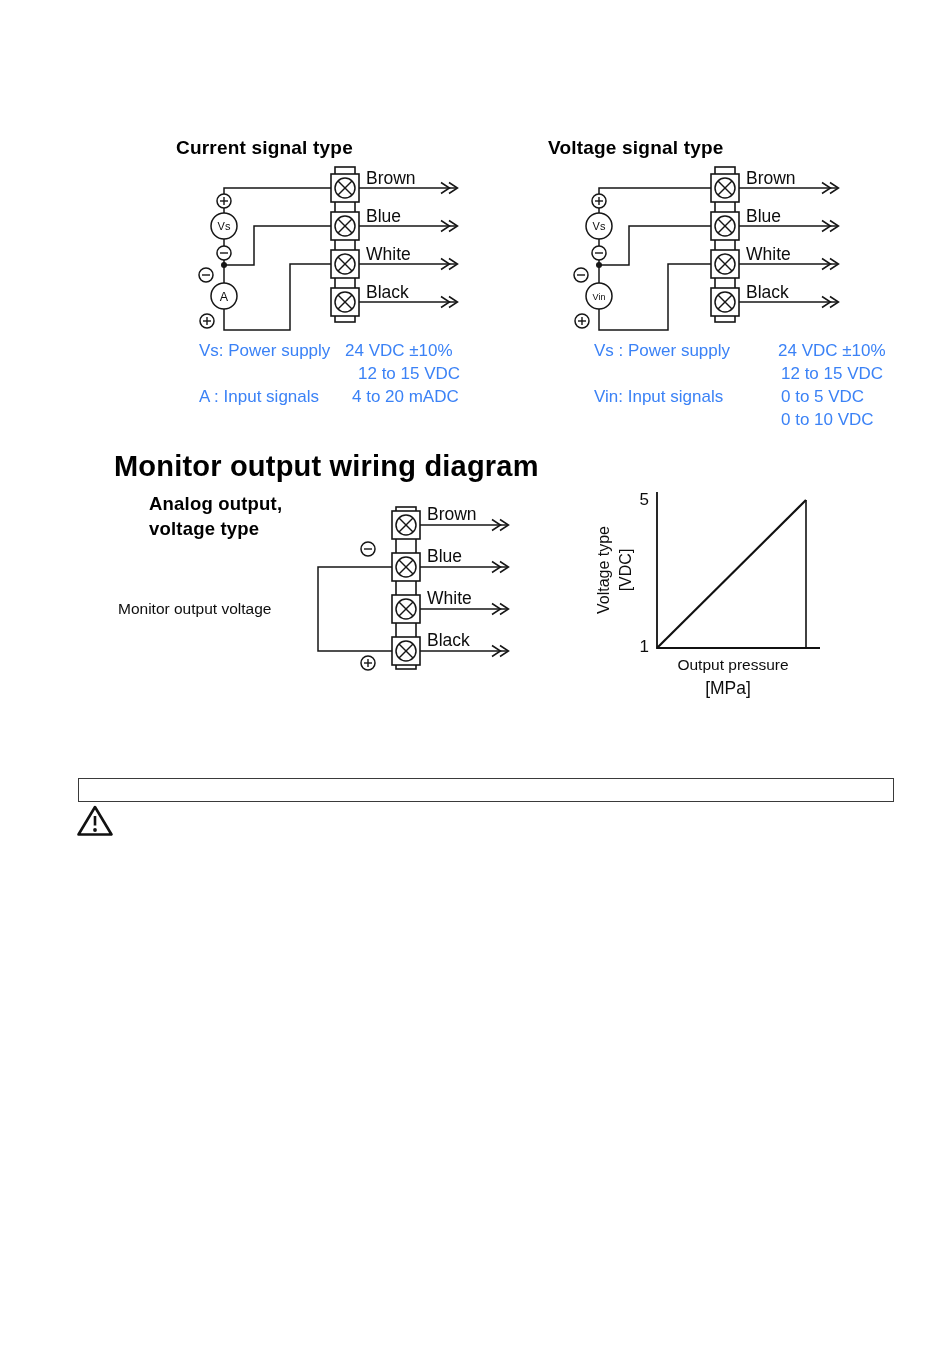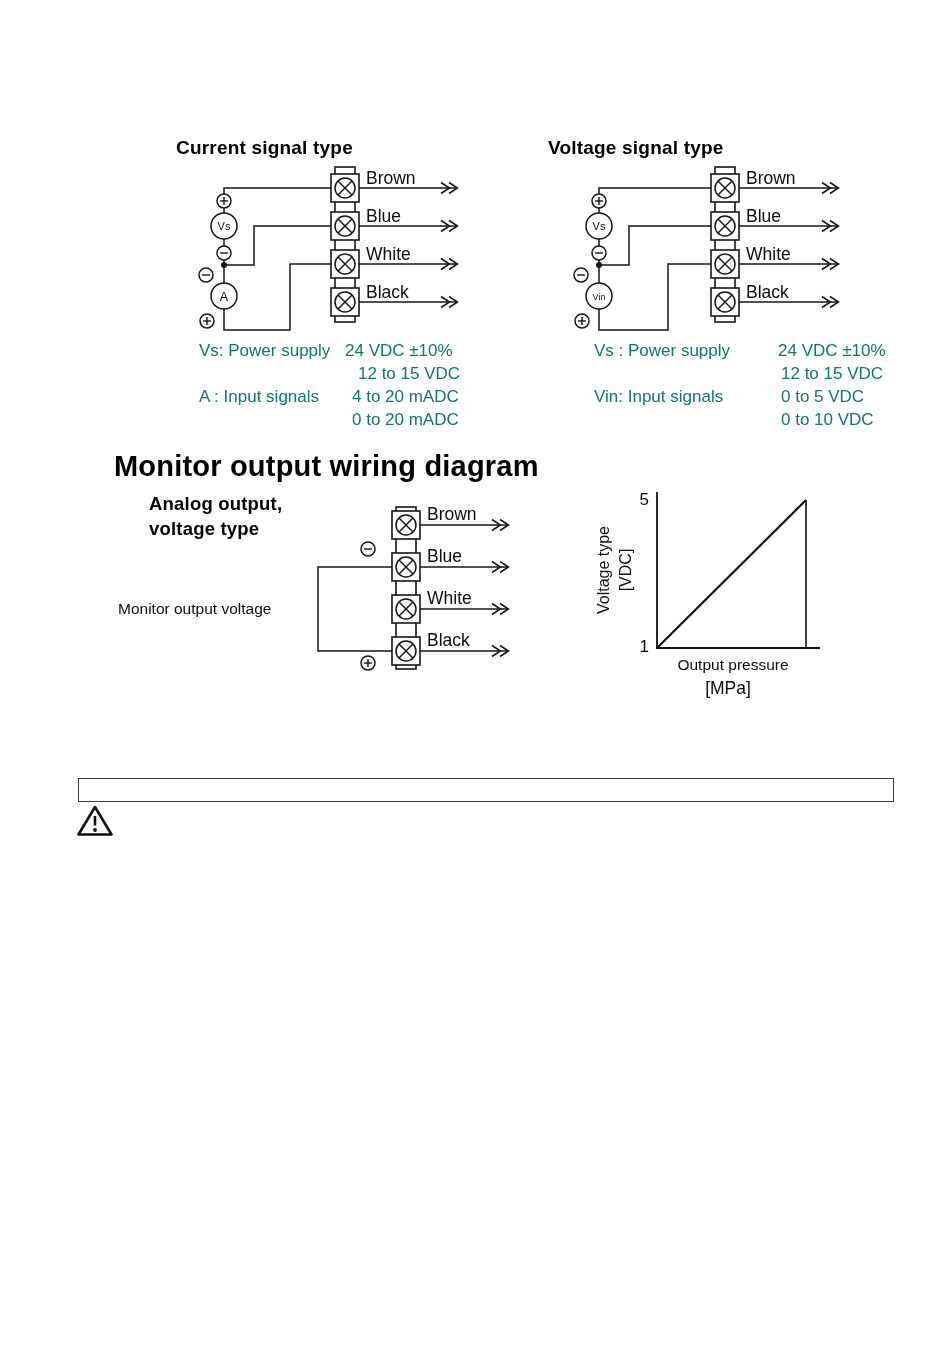--- a/index.html
+++ b/index.html
@@ -4,21 +4,21 @@
 <style>
   html,body{margin:0;padding:0;background:#ffffff;}
   .page{position:relative;width:950px;height:1311px;background:#ffffff;
         font-family:"Liberation Sans","DejaVu Sans",sans-serif;color:#111;overflow:hidden;}
   .abs{position:absolute;}
   .heading{font-weight:bold;color:#000;letter-spacing:0.2px;white-space:nowrap;}
   .h19{font-size:19px;}
   .h21{font-size:29px;}
   .h18{font-size:18.5px;line-height:25px;}
   .center{text-align:center;white-space:normal;}
-  .specs{font-size:17px;color:#0f766e;}
+  .specs{font-size:17px;color:#3b82f6;}
   .spec-row{display:flex;height:23px;align-items:flex-start;white-space:nowrap;}
   .spec-label{flex:0 0 auto;}
   .cur .spec-label{width:146px;}
   .vol .spec-label{width:184px;}
   svg text{font-family:"Liberation Sans","DejaVu Sans",sans-serif;fill:#0d0d0d;}
   .wire{stroke:#161616;stroke-width:1.5px;fill:none;}
   .axis{stroke:#111;stroke-width:1.8px;fill:none;}
   .comp{stroke:#161616;stroke-width:1.5px;fill:#ffffff;}
   .blk{stroke:#161616;stroke-width:1.6px;fill:#ffffff;}
   .wlabel{font-size:17.5px;}
@@ -212,24 +212,20 @@
       <span class="spec-value">24 VDC ±10%</span>
     </div>
     <div class="spec-row">
       <span class="spec-label"></span>
       <span class="spec-value" style="padding-left:13px;">12 to 15 VDC</span>
     </div>
     <div class="spec-row">
       <span class="spec-label">A : Input signals</span>
       <span class="spec-value" style="padding-left:7px;">4 to 20 mADC</span>
     </div>
-    <div class="spec-row">
-      <span class="spec-label"></span>
-      <span class="spec-value" style="padding-left:7px;">0 to 20 mADC</span>
-    </div>
   </div>
 
   <div class="abs specs vol" style="left:560px;top:341px;margin-left:34px;">
     <div class="spec-row">
       <span class="spec-label">Vs : Power supply</span>
       <span class="spec-value">24 VDC ±10%</span>
     </div>
     <div class="spec-row">
       <span class="spec-label"></span>
       <span class="spec-value" style="padding-left:3px;">12 to 15 VDC</span>

